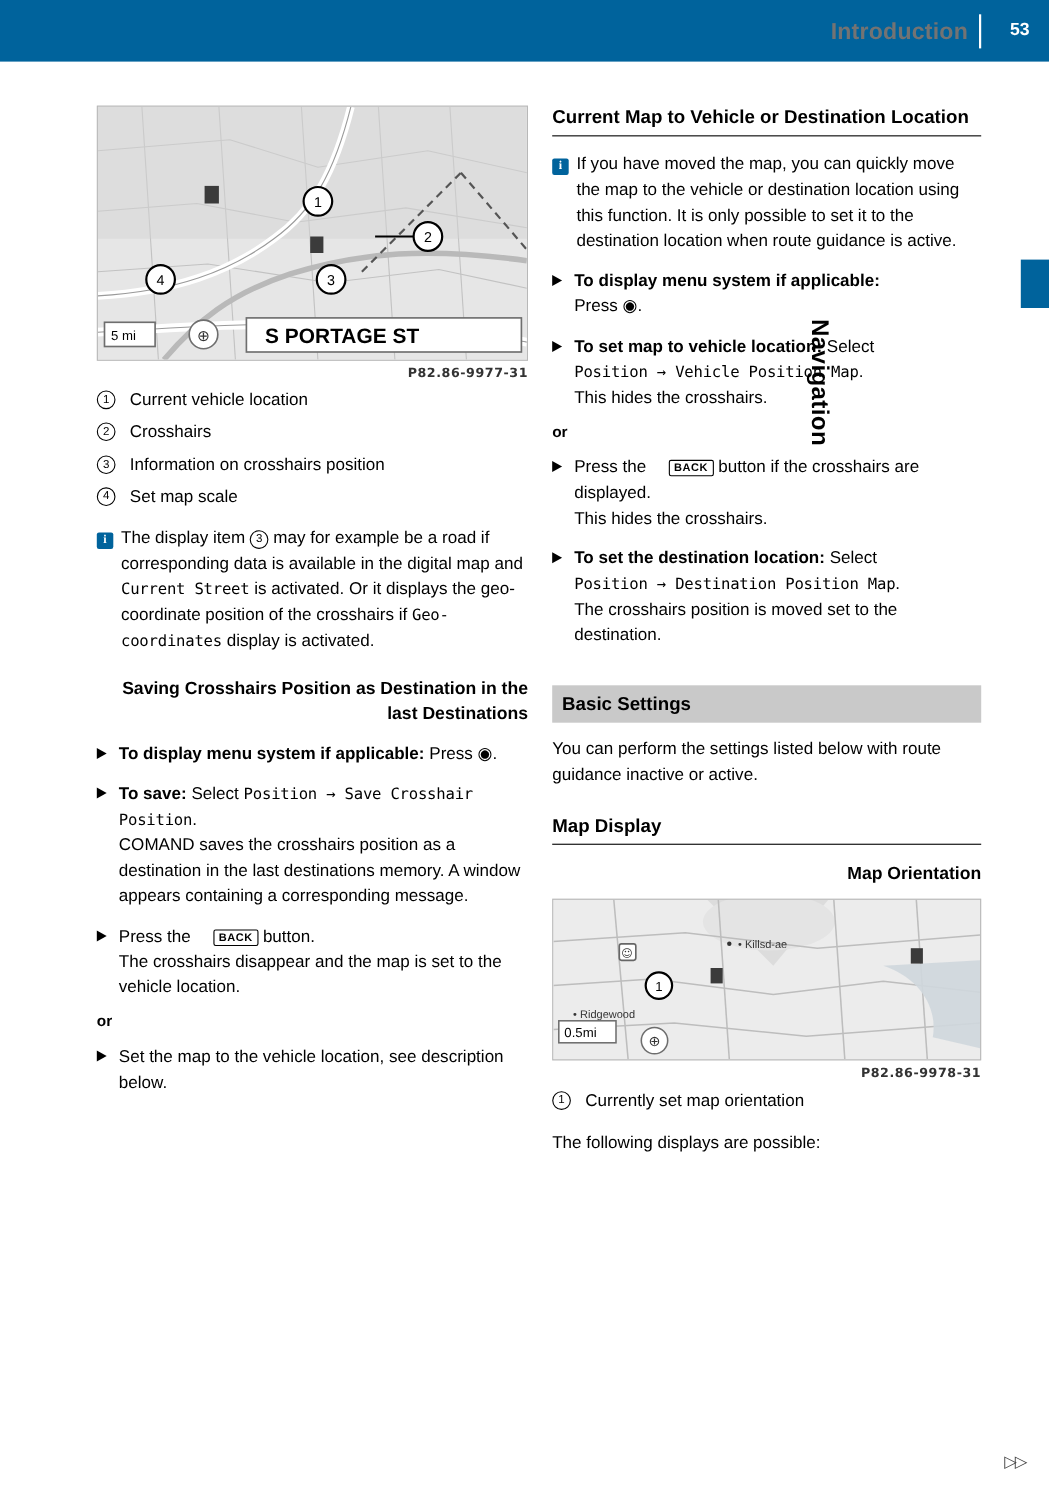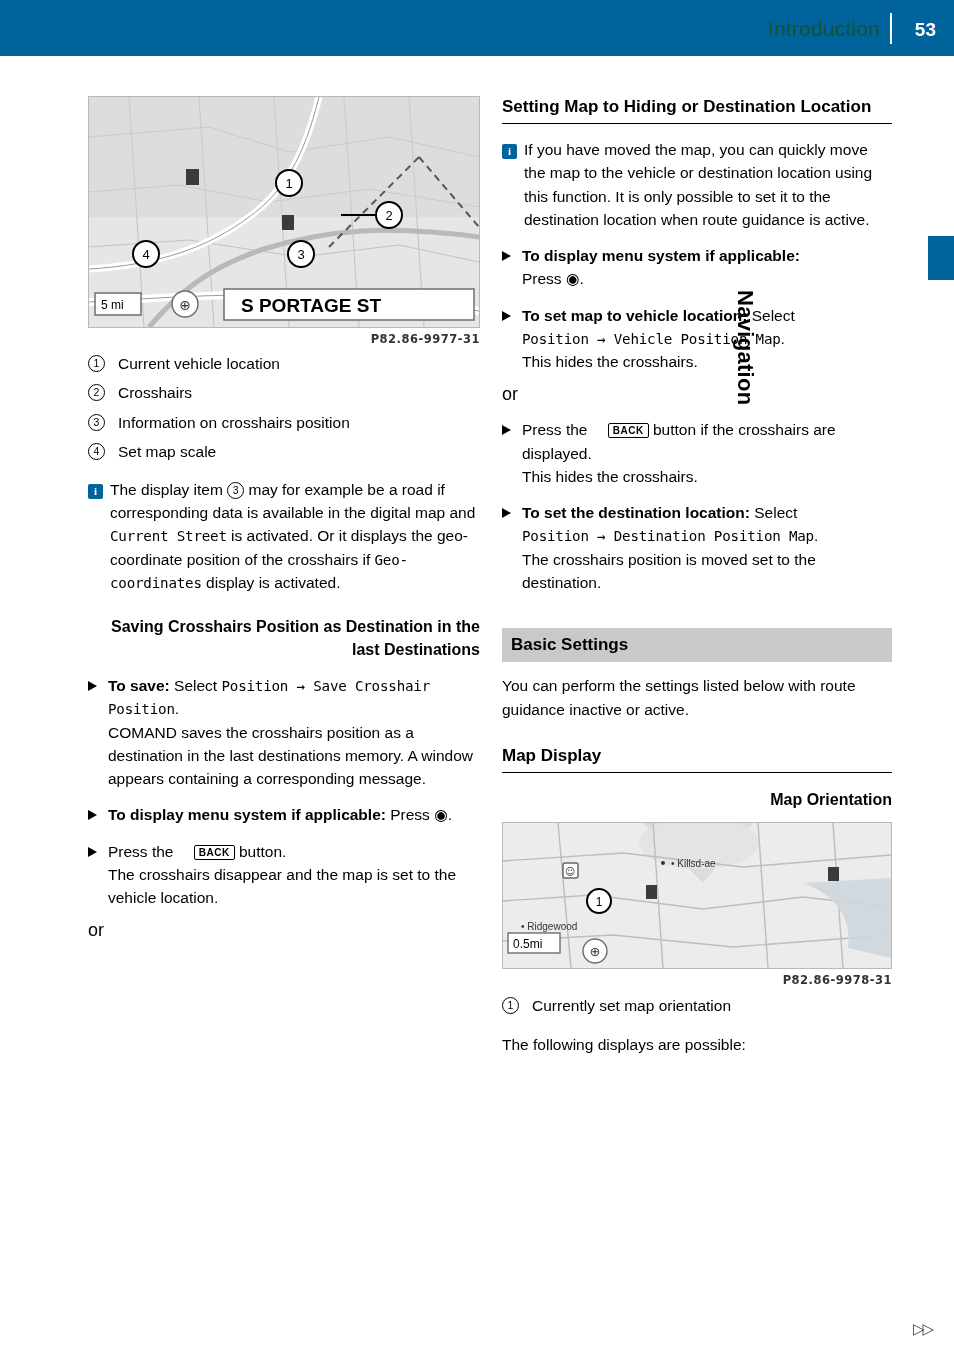--- a/index.html
+++ b/index.html
@@ -20,39 +20,39 @@
     position: absolute;
     top: 0; left: 0;
     width: 954px;
     height: 56px;
     background: #00639c;
   }
   .header-title {
     position: absolute;
     right: 74px;
     top: 17px;
-    color: #14532d;
+    color: #737373;
     font-size: 21px;
-    font-weight: normal;
+    font-weight: bold;
     letter-spacing: 0.2px;
   }
   .header-rule {
     position: absolute;
     right: 62px;
     top: 13px;
     width: 2px;
     height: 31px;
     background: #ffffff;
   }
   .header-page {
     position: absolute;
     right: 18px;
     top: 19px;
     color: #ffffff;
-    font-size: 19px;
+    font-size: 16px;
     font-weight: bold;
   }
   
   .side-tab-block {
     position: absolute;
     right: 0;
     top: 236px;
     width: 26px;
     height: 44px;
     background: #00639c;
@@ -177,21 +177,21 @@
     border-left: 9px solid #000;
   }
   .step-body { font-size: 15.5px; line-height: 1.5; }
   .subhead {
     font-size: 16px;
     font-weight: bold;
     margin-top: 22px;
     line-height: 1.4;
     text-align: right;
   }
-  .or-line { font-size: 18px; margin-top: 11px; }
+  .or-line { font-size: 14px; margin-top: 11px; font-weight: bold; }
   
   .keycap {
     display: inline-block;
     border: 1.3px solid #000;
     border-radius: 2px;
     padding: 0 4px;
     font-family: "Liberation Sans", sans-serif;
     font-size: 10px;
     font-weight: bold;
     letter-spacing: 0.5px;
@@ -315,41 +315,45 @@
 
   <div class="note">
     <div class="note-icon"><span class="i-badge">i</span></div>
     <div class="note-body"><span>The display item </span><span class="cnum">3</span><span> may for example be a road if corresponding data is available in the digital map and </span><span class="mono">Current Street</span><span> is activated. Or it displays the geo-coordinate position of the crosshairs if </span><span class="mono">Geo-coordinates</span><span> display is activated.</span></div>
   </div>
 
   <div class="subhead">Saving Crosshairs Position as Destination in the last Destinations</div>
 
   <div class="step">
     <div class="step-marker"><span class="tri"></span></div>
+    <div class="step-body"><span class="bold">To display menu system if applicable:</span><span> Press </span><span>◉</span><span>.</span></div>
+  </div>
+
+  <div class="step">
+    <div class="step-marker"><span class="tri"></span></div>
     <div class="step-body"><span class="bold">To save:</span><span> Select </span><span class="mono">Position → Save Crosshair Position</span><span>.</span><br><span>COMAND saves the crosshairs position as a destination in the last destinations memory. A window appears containing a corresponding message.</span></div>
   </div>
 
-  <div class="step">
-    <div class="step-marker"><span class="tri"></span></div>
-    <div class="step-body"><span class="bold">To display menu system if applicable:</span><span> Press </span><span>◉</span><span>.</span></div>
-  </div>
-
 
   <div class="step">
     <div class="step-marker"><span class="tri"></span></div>
     <div class="step-body"><span>Press the </span><span class="keycap">BACK</span><span> button.</span><br><span>The crosshairs disappear and the map is set to the vehicle location.</span></div>
   </div>
 
   <div class="or-line">or</div>
 
+  <div class="step">
+    <div class="step-marker"><span class="tri"></span></div>
+    <div class="step-body">Set the map to the vehicle location, see description below.</div>
+  </div>
 </div>
 
 <div class="col-right">
 
-  <div class="sect-title">Setting Map to Hiding or Destination Location</div>
+  <div class="sect-title">Current Map to Vehicle or Destination Location</div>
   <div class="rule"></div>
 
   <div class="note">
     <div class="note-icon"><span class="i-badge">i</span></div>
     <div class="note-body">If you have moved the map, you can quickly move the map to the vehicle or destination location using this function. It is only possible to set it to the destination location when route guidance is active.</div>
   </div>
 
   <div class="step">
     <div class="step-marker"><span class="tri"></span></div>
     <div class="step-body"><span class="bold">To display menu system if applicable:</span><br><span> Press </span><span>◉</span><span>.</span></div>

